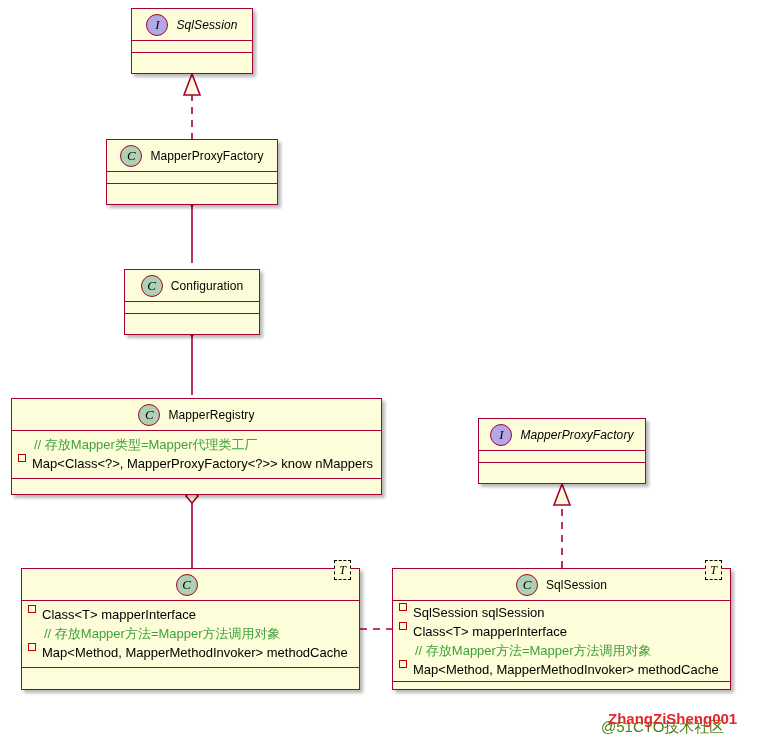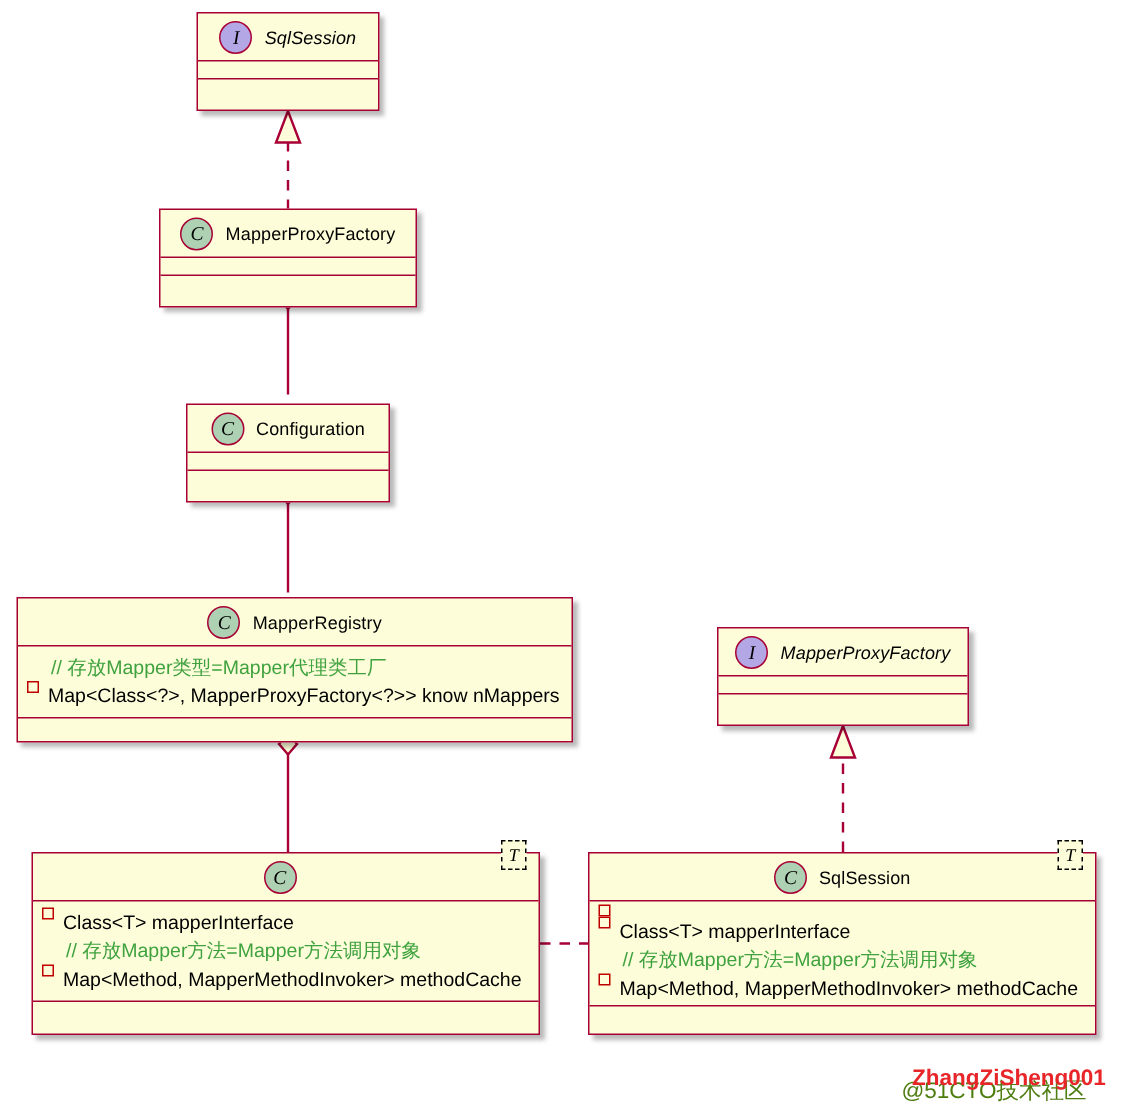--- a/index.html
+++ b/index.html
@@ -248,20 +248,21 @@
 
 <div class="umlbox" style="left:392px; top:568px; width:339px; height:122px;">
   <div class="generic-tag">T</div>
   <div class="uml-title">
     <span class="stereo cls">C</span>
     <span class="uml-title-text">SqlSession</span>
   </div>
   <div class="uml-compartment uml-attrs" style="padding-top:2px;padding-bottom:2px;">
     <div class="attr-row">
       <span class="vis-square"></span>
+      <span>SqlSession sqlSession</span>
     </div>
     <div class="attr-row">
       <span class="vis-square"></span>
       <span>Class&lt;T&gt; mapperInterface</span>
     </div>
     <div class="comment-row">// 存放Mapper方法=Mapper方法调用对象</div>
     <div class="attr-row">
       <span class="vis-square"></span>
       <span>Map&lt;Method, MapperMethodInvoker&gt; methodCache</span>
     </div>

